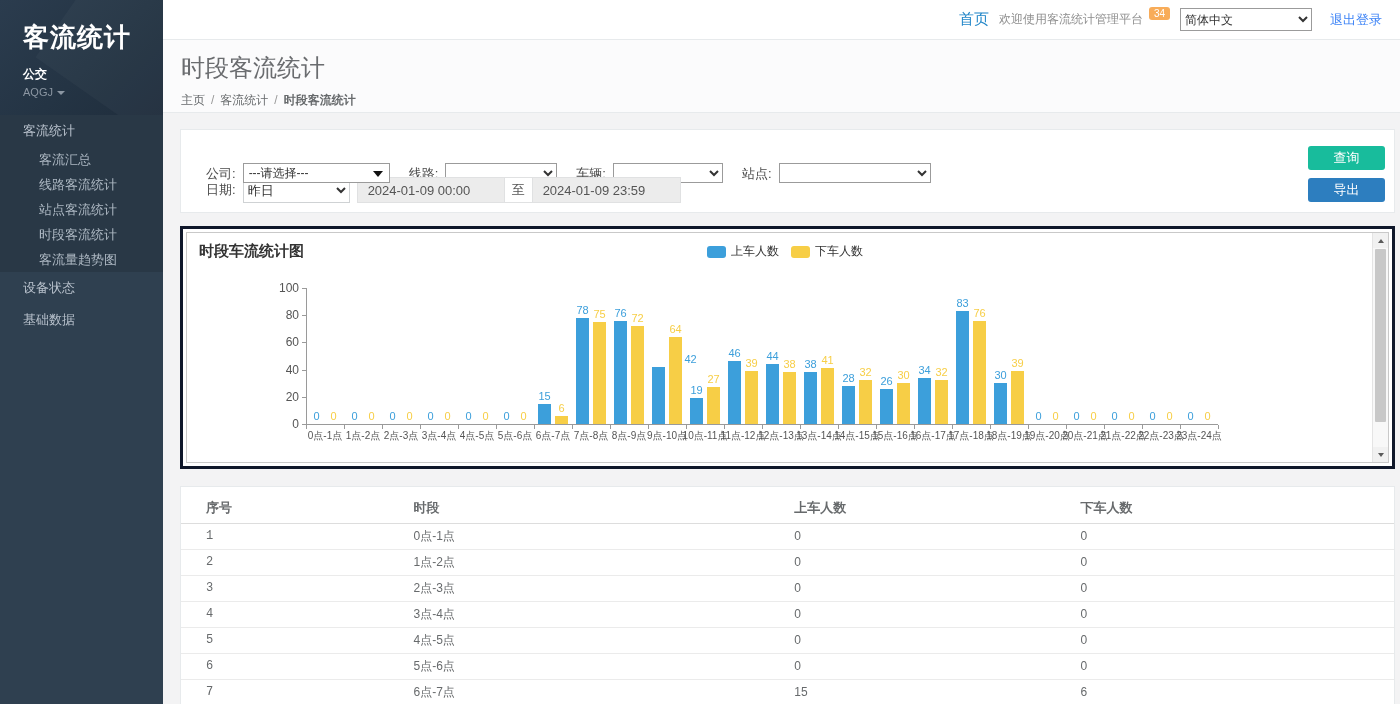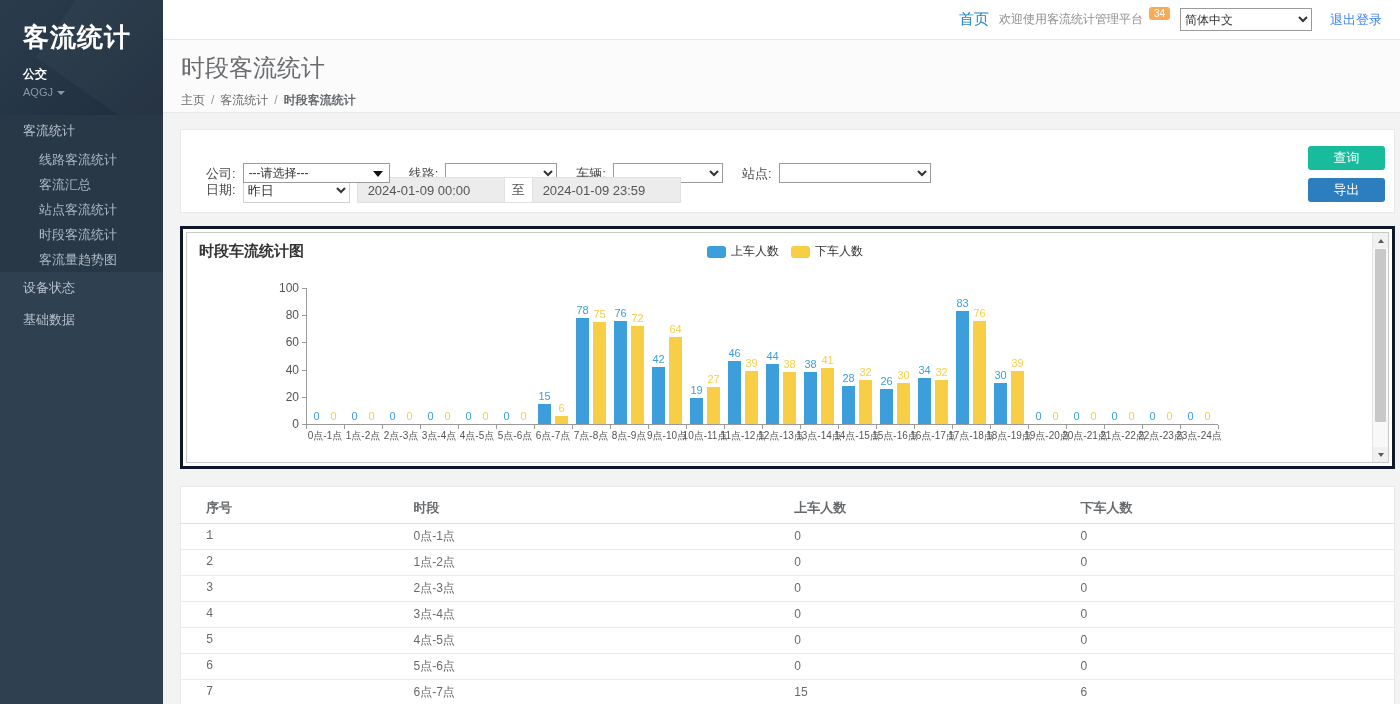--- a/index.html
+++ b/index.html
@@ -112,22 +112,22 @@
     <div class="brand">
       <div class="brand-title">客流统计</div>
       <div class="brand-org">公交</div>
       <div class="brand-code">
         <span>AQGJ</span><span class="caret"></span>
       </div>
     </div>
     <nav id="side-nav">
         <div class="nav-block-open">
           <div class="nav-section">客流统计</div>
+          <div class="nav-sub">客流汇总</div>
           <div class="nav-sub">线路客流统计</div>
-          <div class="nav-sub">客流汇总</div>
           <div class="nav-sub">站点客流统计</div>
           <div class="nav-sub">时段客流统计</div>
           <div class="nav-sub">客流量趋势图</div>
         </div>
         <div>
           <div class="nav-section">设备状态</div>
         </div>
         <div>
           <div class="nav-section">基础数据</div>
         </div>
@@ -284,21 +284,21 @@
                 <div class="cat">
                   <div class="bar" style="background: rgb(60, 159, 219); height: 103px;">
                     <span class="val" style="color: rgb(60, 159, 219);">76</span>
                   </div>
                   <div class="bar" style="background: rgb(247, 206, 70); height: 98px;">
                     <span class="val" style="color: rgb(247, 206, 70);">72</span>
                   </div>
                 </div>
                 <div class="cat">
                   <div class="bar" style="background: rgb(60, 159, 219); height: 57px;">
-                    <span class="val" style="color: rgb(60, 159, 219);">42</span>
+                    <span class="val" style="color: rgb(60, 159, 219); margin-left: 32px;">42</span>
                   </div>
                   <div class="bar" style="background: rgb(247, 206, 70); height: 87px;">
                     <span class="val" style="color: rgb(247, 206, 70);">64</span>
                   </div>
                 </div>
                 <div class="cat">
                   <div class="bar" style="background: rgb(60, 159, 219); height: 26px;">
                     <span class="val" style="color: rgb(60, 159, 219);">19</span>
                   </div>
                   <div class="bar" style="background: rgb(247, 206, 70); height: 37px;">

